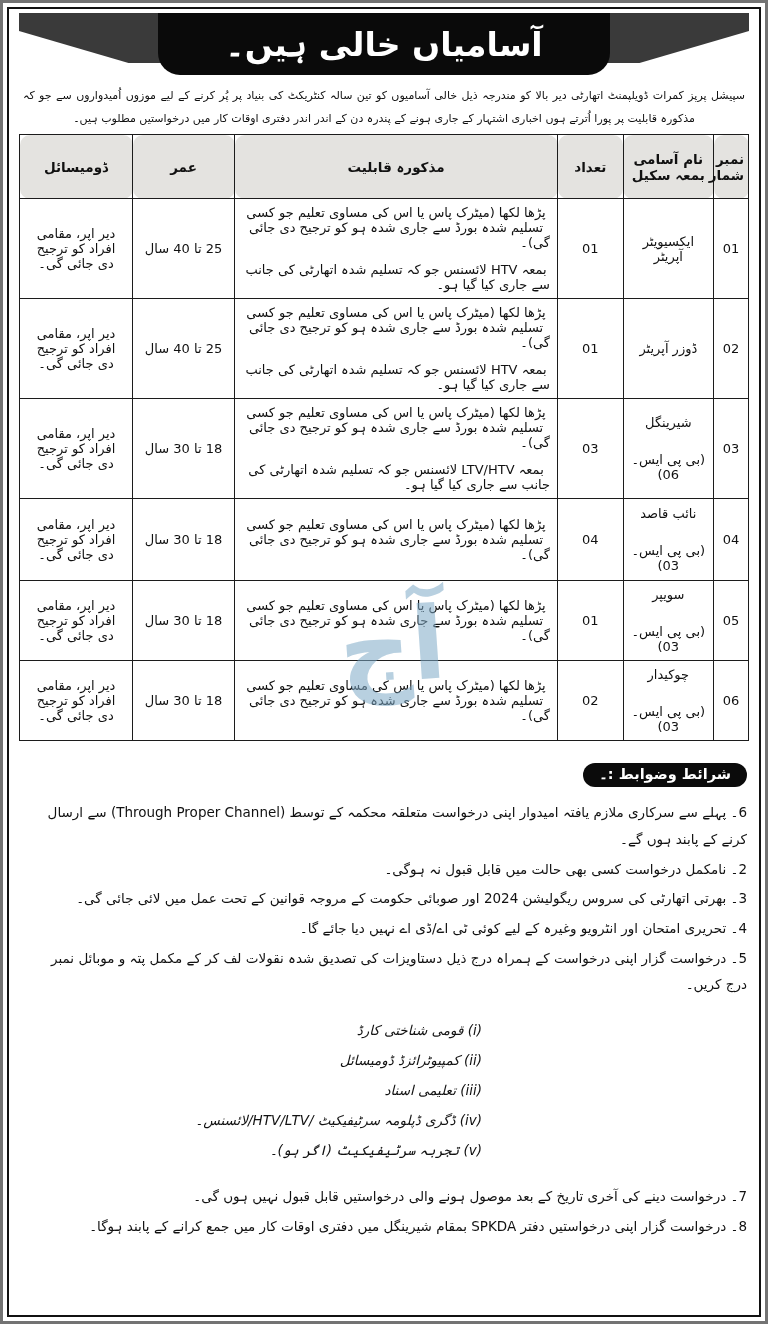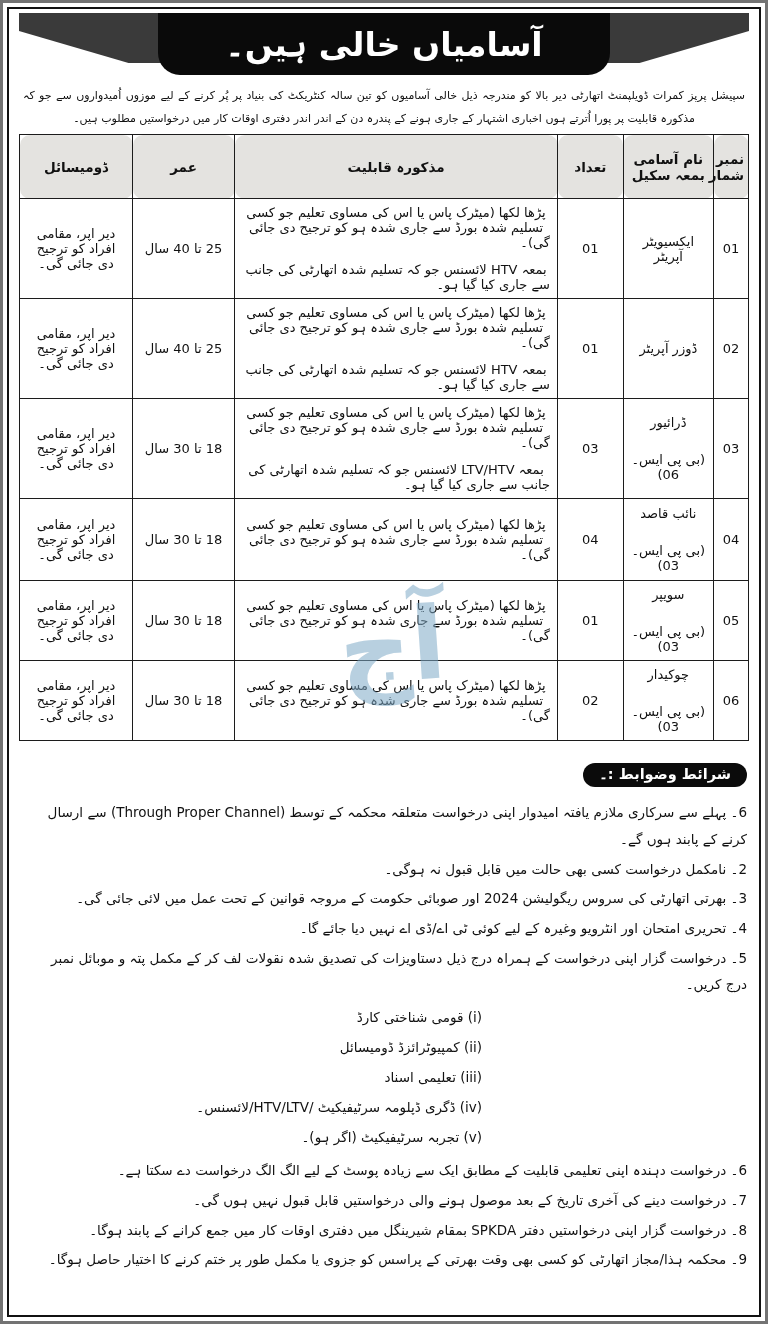--- a/index.html
+++ b/index.html
@@ -106,21 +106,21 @@
   .cond-item {
     font-size: 13.5px; line-height: 1.98; color: #111;
     text-align: right; margin-bottom: 3px;
     padding-left: 6px;
   }
   .cond-sub {
     font-size: 13.5px; line-height: 2.0; color: #111;
     text-align: right; margin-bottom: 3px;
     padding-right: 265px;
   }
-  .doc-block { margin: 6px 0; }
+  .doc-block { margin: 19px 0; font-style: italic; }
 </style>
 </head>
 <body>
 
 <div class="ad-page">
   <div class="ad-inner">
 
     <div class="banner">
       <div class="banner-wing"></div>
       <div class="banner-title-box">
@@ -177,21 +177,21 @@
             <td class="c-qual">
               <div class="qmain">پڑھا لکھا (میٹرک پاس یا اس کی مساوی تعلیم جو کسی تسلیم شدہ بورڈ سے جاری شدہ ہو کو ترجیح دی جائی گی)۔</div>
               <div class="qlic">بمعہ HTV لائسنس جو کہ تسلیم شدہ اتھارٹی کی جانب سے جاری کیا گیا ہو۔</div>
             </td>
             <td class="c-age">25 تا 40 سال</td>
             <td class="c-dom">دیر اپر، مقامی افراد کو ترجیح دی جائی گی۔</td>
           </tr>
           <tr class="row-h100">
             <td class="c-serial">03</td>
             <td class="c-name">
-              <div>ڈرائیور</div>
+              <div>شیرینگل</div>
               <div class="scale">(بی پی ایس۔06)</div>
             </td>
             <td class="c-count">03</td>
             <td class="c-qual">
               <div class="qmain">پڑھا لکھا (میٹرک پاس یا اس کی مساوی تعلیم جو کسی تسلیم شدہ بورڈ سے جاری شدہ ہو کو ترجیح دی جائی گی)۔</div>
               <div class="qlic">بمعہ LTV/HTV لائسنس جو کہ تسلیم شدہ اتھارٹی کی جانب سے جاری کیا گیا ہو۔</div>
             </td>
             <td class="c-age">18 تا 30 سال</td>
             <td class="c-dom">دیر اپر، مقامی افراد کو ترجیح دی جائی گی۔</td>
           </tr>
@@ -251,20 +251,18 @@
       <div class="cond-item">5۔ درخواست گزار اپنی درخواست کے ہمراہ درج ذیل دستاویزات کی تصدیق شدہ نقولات لف کر کے مکمل پتہ و موبائل نمبر درج کریں۔</div>
 
       <div class="doc-block">
         <div class="cond-sub">(i) قومی شناختی کارڈ</div>
         <div class="cond-sub">(ii) کمپیوٹرائزڈ ڈومیسائل</div>
         <div class="cond-sub">(iii) تعلیمی اسناد</div>
         <div class="cond-sub">(iv) ڈگری ڈپلومہ سرٹیفیکیٹ /HTV/LTV/لائسنس۔</div>
         <div class="cond-sub">(v) تجربہ سرٹیفیکیٹ (اگر ہو)۔</div>
       </div>
 
-      <div class="cond-item">6۔ درخواست دہندہ اپنی تعلیمی قابلیت کے مطابق ایک سے زیادہ پوسٹ کے لیے الگ الگ درخواست دے سکتا ہے۔</div>
       <div class="cond-item">7۔ درخواست دینے کی آخری تاریخ کے بعد موصول ہونے والی درخواستیں قابل قبول نہیں ہوں گی۔</div>
       <div class="cond-item">8۔ درخواست گزار اپنی درخواستیں دفتر SPKDA بمقام شیرینگل میں دفتری اوقات کار میں جمع کرانے کے پابند ہوگا۔</div>
-      <div class="cond-item">9۔ محکمہ ہذا/مجاز اتھارٹی کو کسی بھی وقت بھرتی کے پراسس کو جزوی یا مکمل طور پر ختم کرنے کا اختیار حاصل ہوگا۔</div>
     </div>
 
   </div>
 </div>
 
 </body></html>

